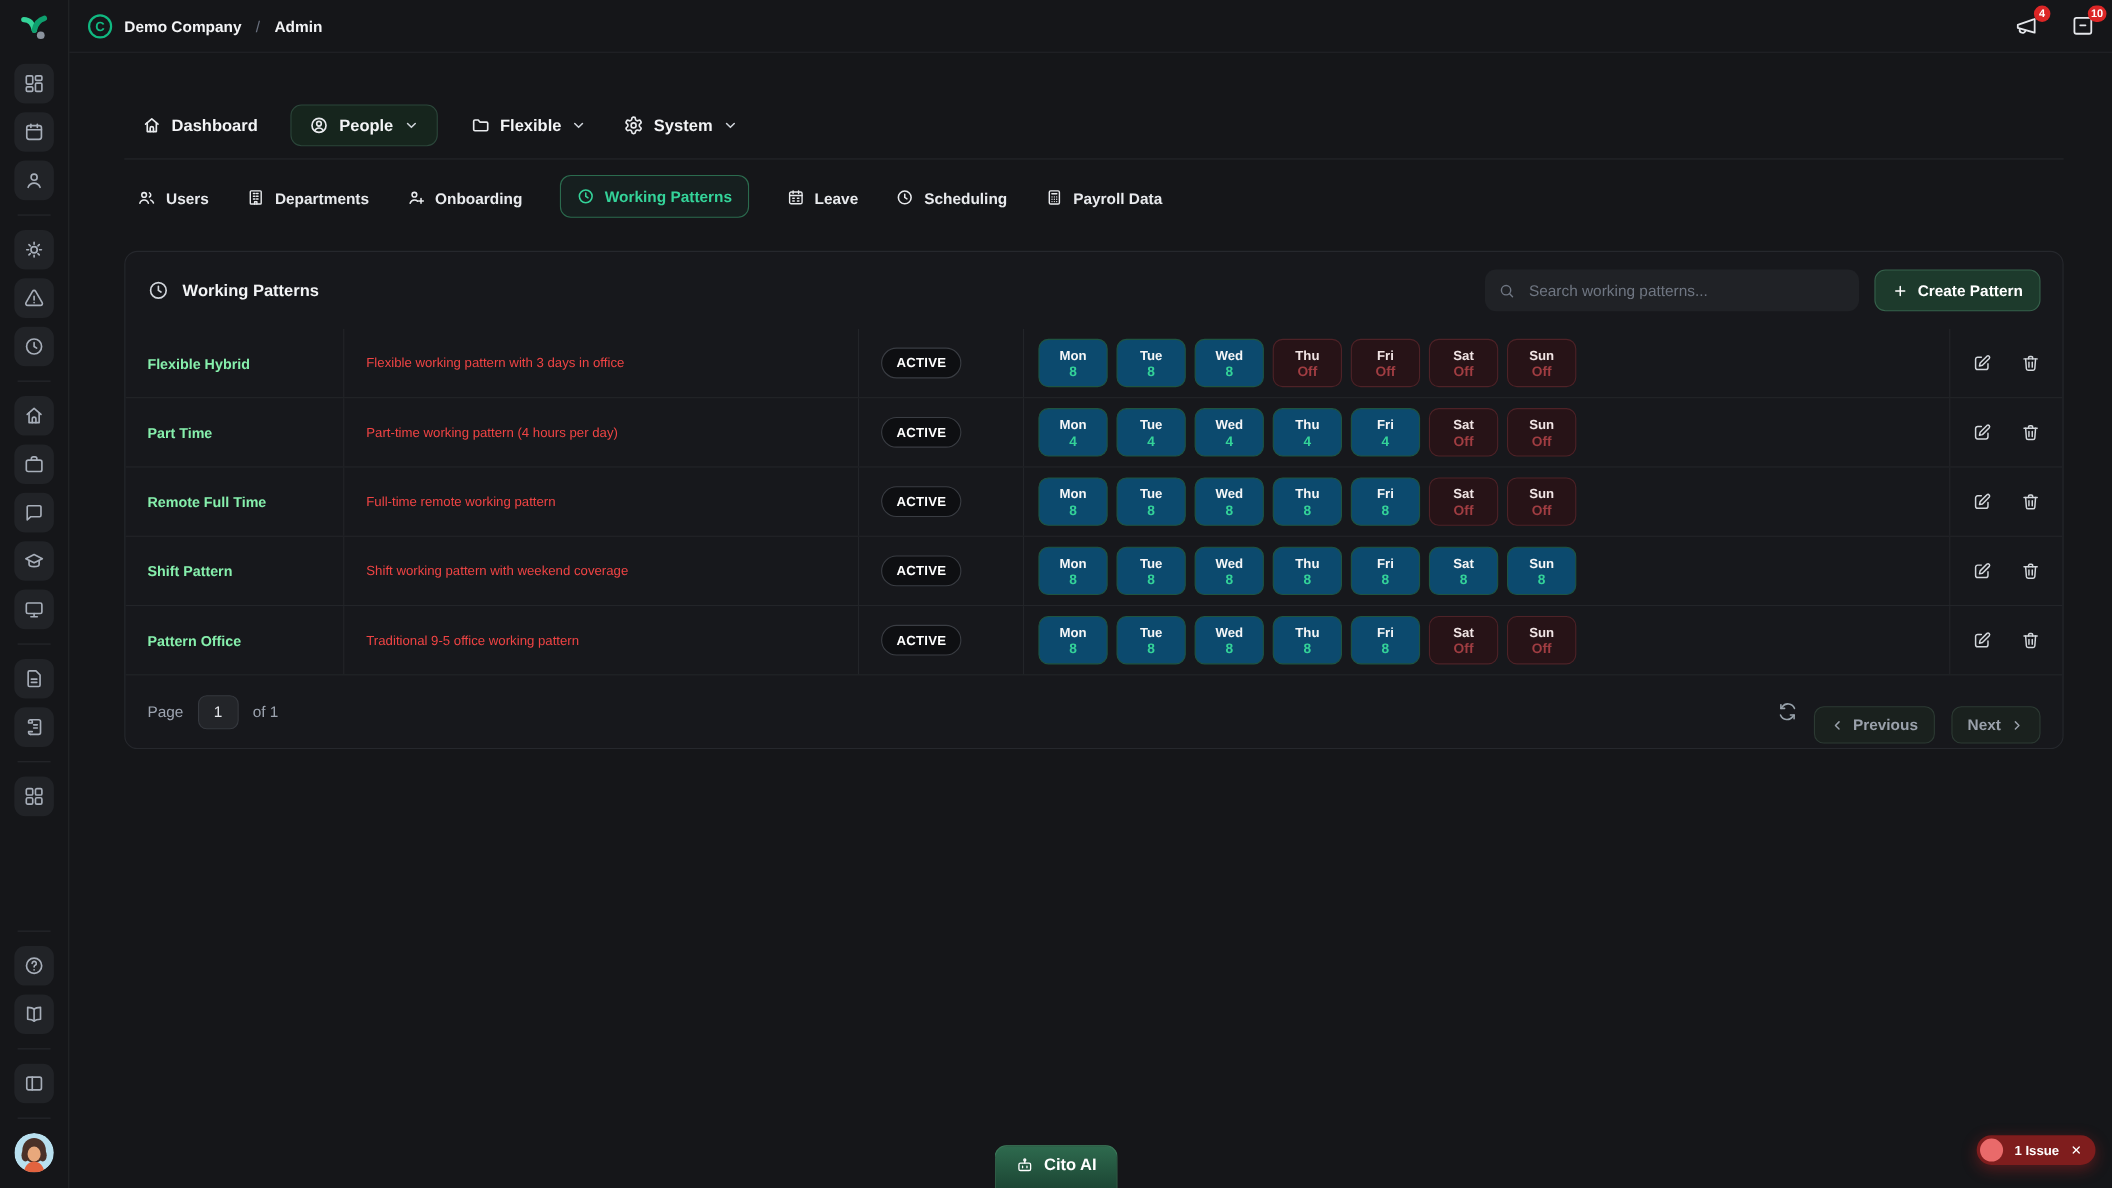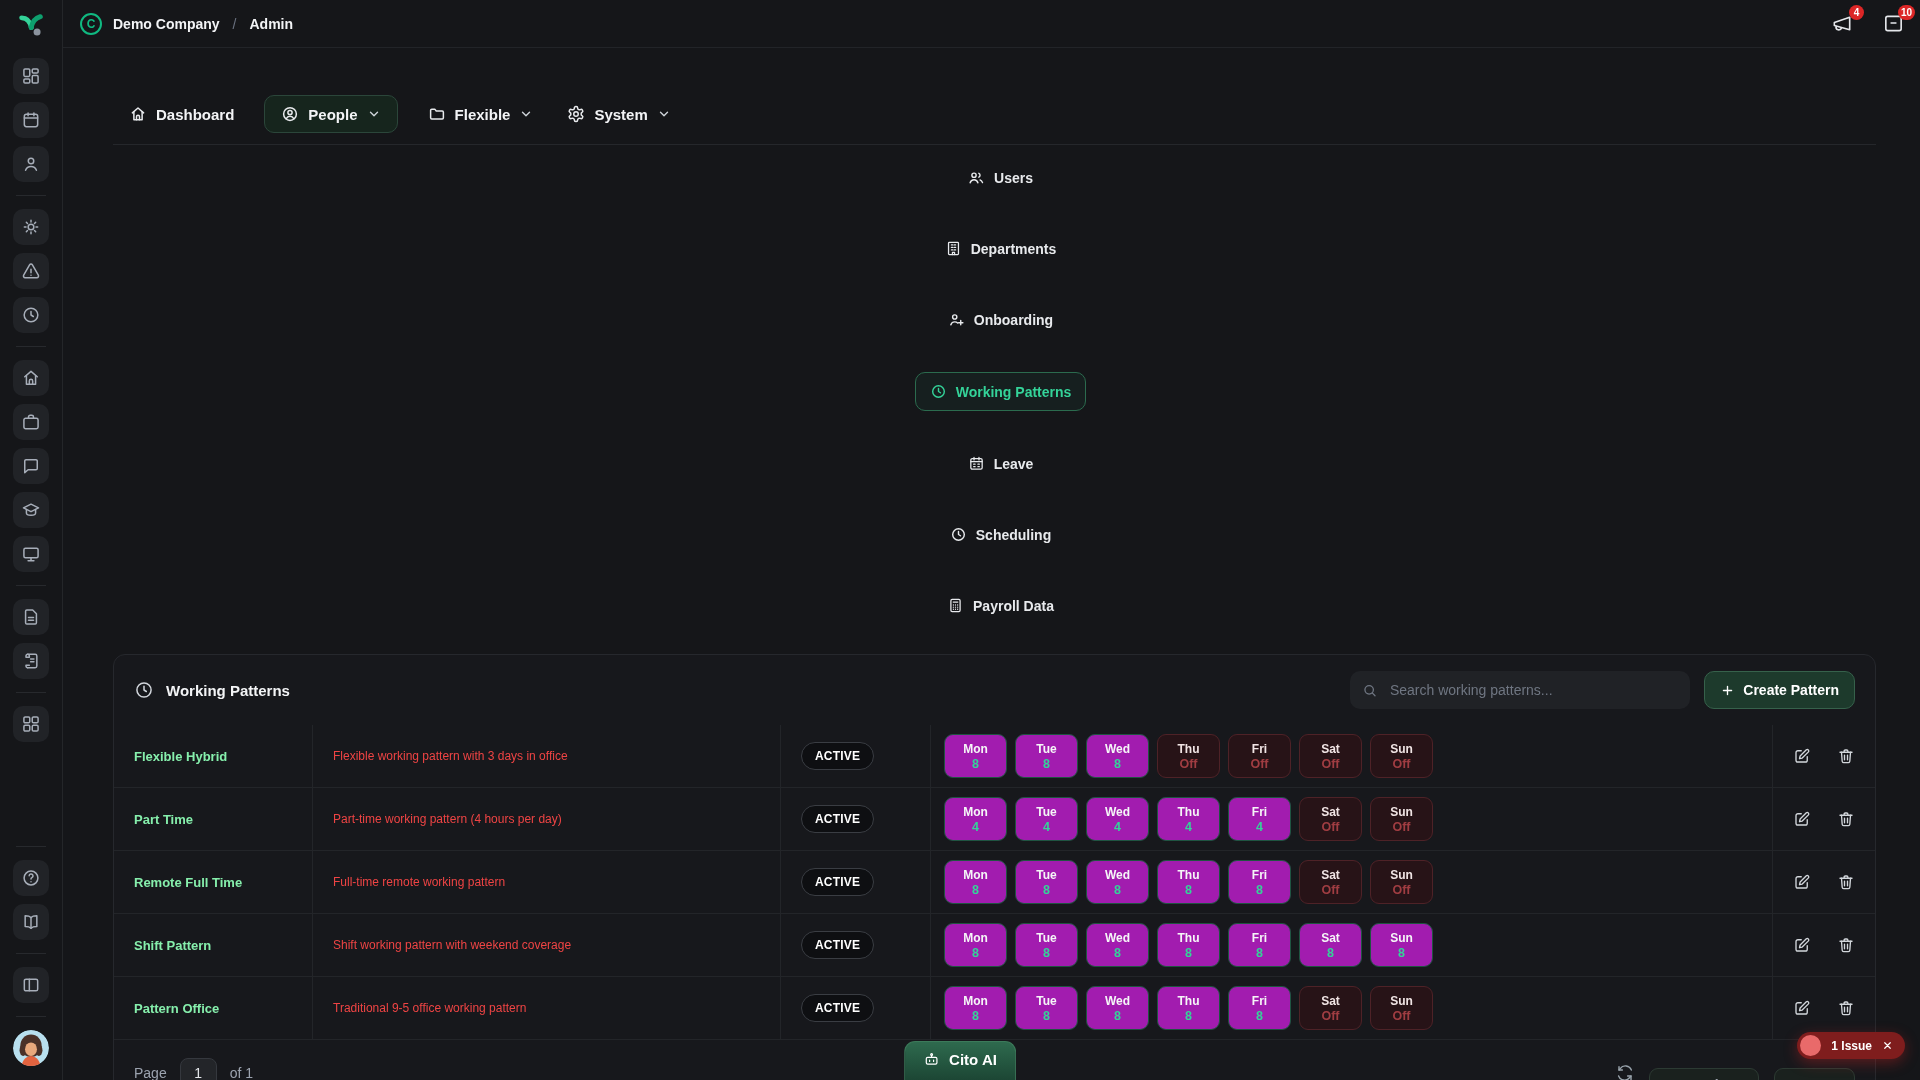--- a/index.html
+++ b/index.html
@@ -62,21 +62,21 @@
   .nav-item {
     display:flex; align-items:center; gap:9px;
     font-size:15px; font-weight:bold; color:#f3f4f6;
     cursor:pointer; padding:9px 4px; background:none; border:none; font-family:inherit;
   }
   .nav-item .lead { width:18px; height:18px; color:#e8eaed; }
   .nav-pill { background:#16251d; border:1px solid #2b463a; border-radius:10px; padding:9px 16px;align-items:center; }
   .chev { width:14px; height:14px; color:#cfd4da; }
   .nav-div { height:1px; background:#25272b; margin:11px 0 14px; }
 
-  .tabs-row { display:flex; align-items:center; gap:34px; padding-left:12px;flex-direction:column; }
+  .tabs-row { display:flex; align-items:flex-end; gap:34px; padding-left:12px; }
   .tab {
     display:flex; align-items:center; gap:9px;
     font-size:14px; font-weight:bold; color:#e8eaed;
     cursor:pointer; padding:10px 0; background:none; border:none; font-family:inherit;
   }
   .tab svg { width:17px; height:17px; }
   .tab.active {
     color:#34d399; border:1px solid #2b6b4e; border-radius:10px;
     padding:10px 14px; background:rgba(52,211,153,0.05);
   }
@@ -127,21 +127,21 @@
     padding:6px 13px; border:1px solid #3a3d43; background:#0e0f12;
     border-radius:999px; font-size:12px; font-weight:bold; color:#fff; letter-spacing:.2px;
   }
   .days { display:flex; gap:8px; }
   .chipday {
     width:63px; height:44px; border-radius:9px;
     display:flex; flex-direction:column; align-items:center; justify-content:center; gap:1px;
   }
   .chipday .d { font-size:12px; font-weight:bold; color:#f5f6f7; }
   .chipday .v { font-size:12.5px; font-weight:bold; }
-  .chipday.on  { background:#a21caf; border:1px solid #1f5441; }
+  .chipday.on  { background:#0c4a6e; border:1px solid #1f5441; }
   .chipday.on .v  { color:#34d399; }
   .chipday.off { background:#271317; border:1px solid #4e2227; }
   .chipday.off .d { color:#f0e4e4; }
   .chipday.off .v { color:#a03d42; }
   .action-btn { background:none; border:none; color:#d3d7dc; cursor:pointer; padding:0; }
   .action-btn svg { width:18px; height:18px; }
 
   
   .tfoot { height:66px; display:flex; align-items:center; justify-content:space-between; padding:0 20px; }
   .pg-left { display:flex; align-items:center; gap:13px; color:#9ca3af; font-size:14px; }

